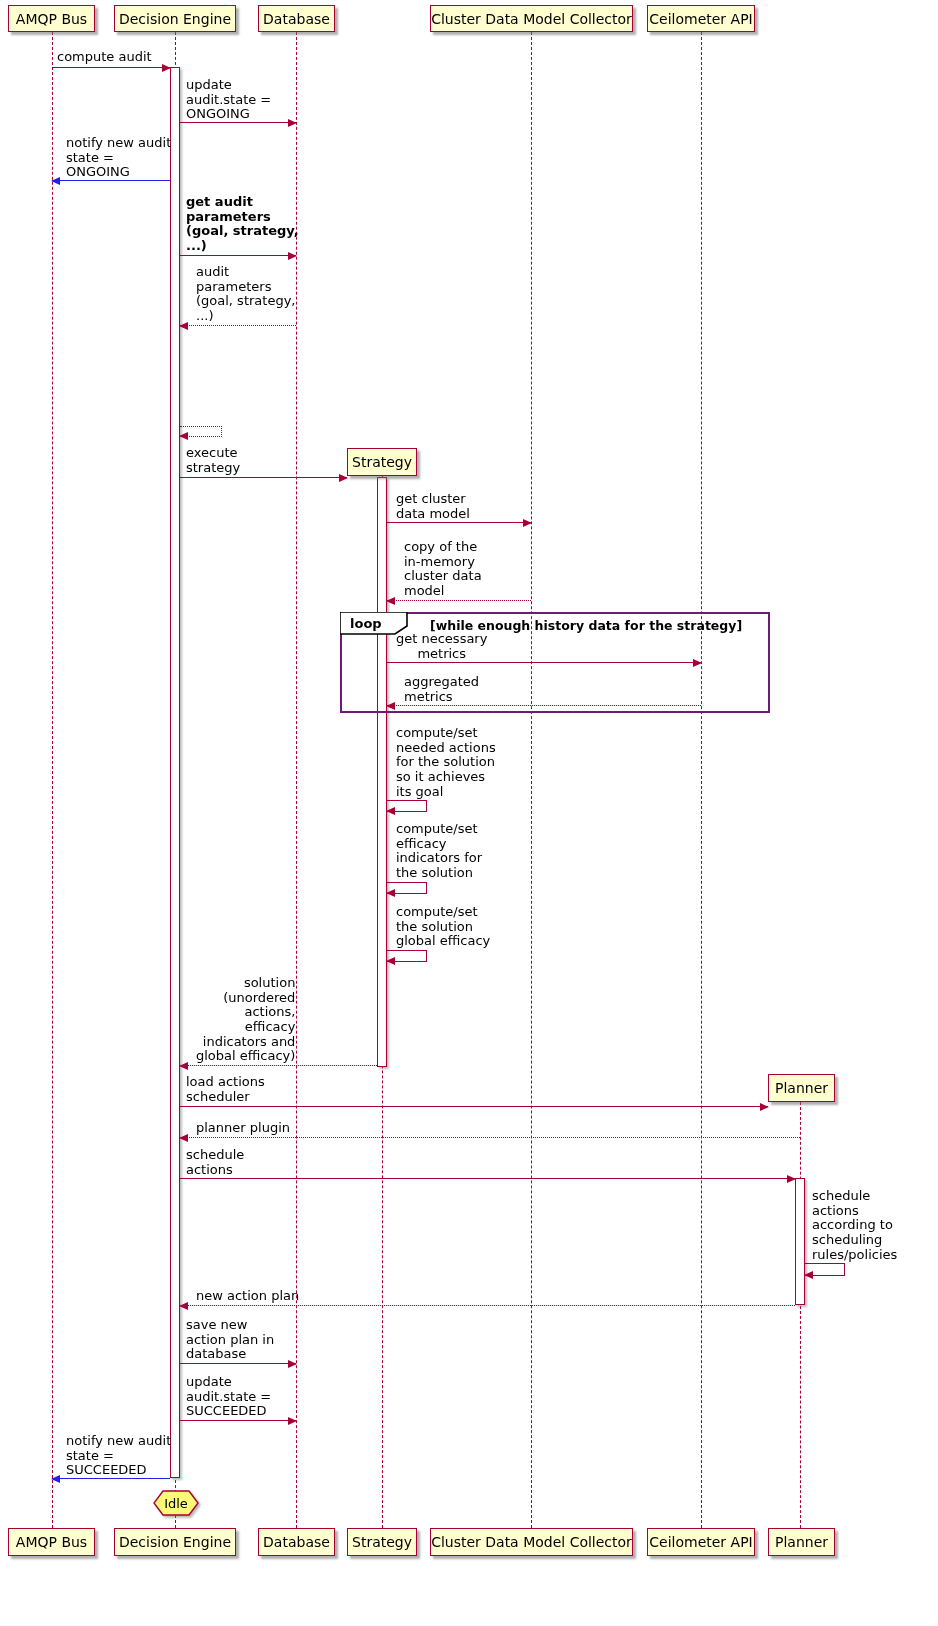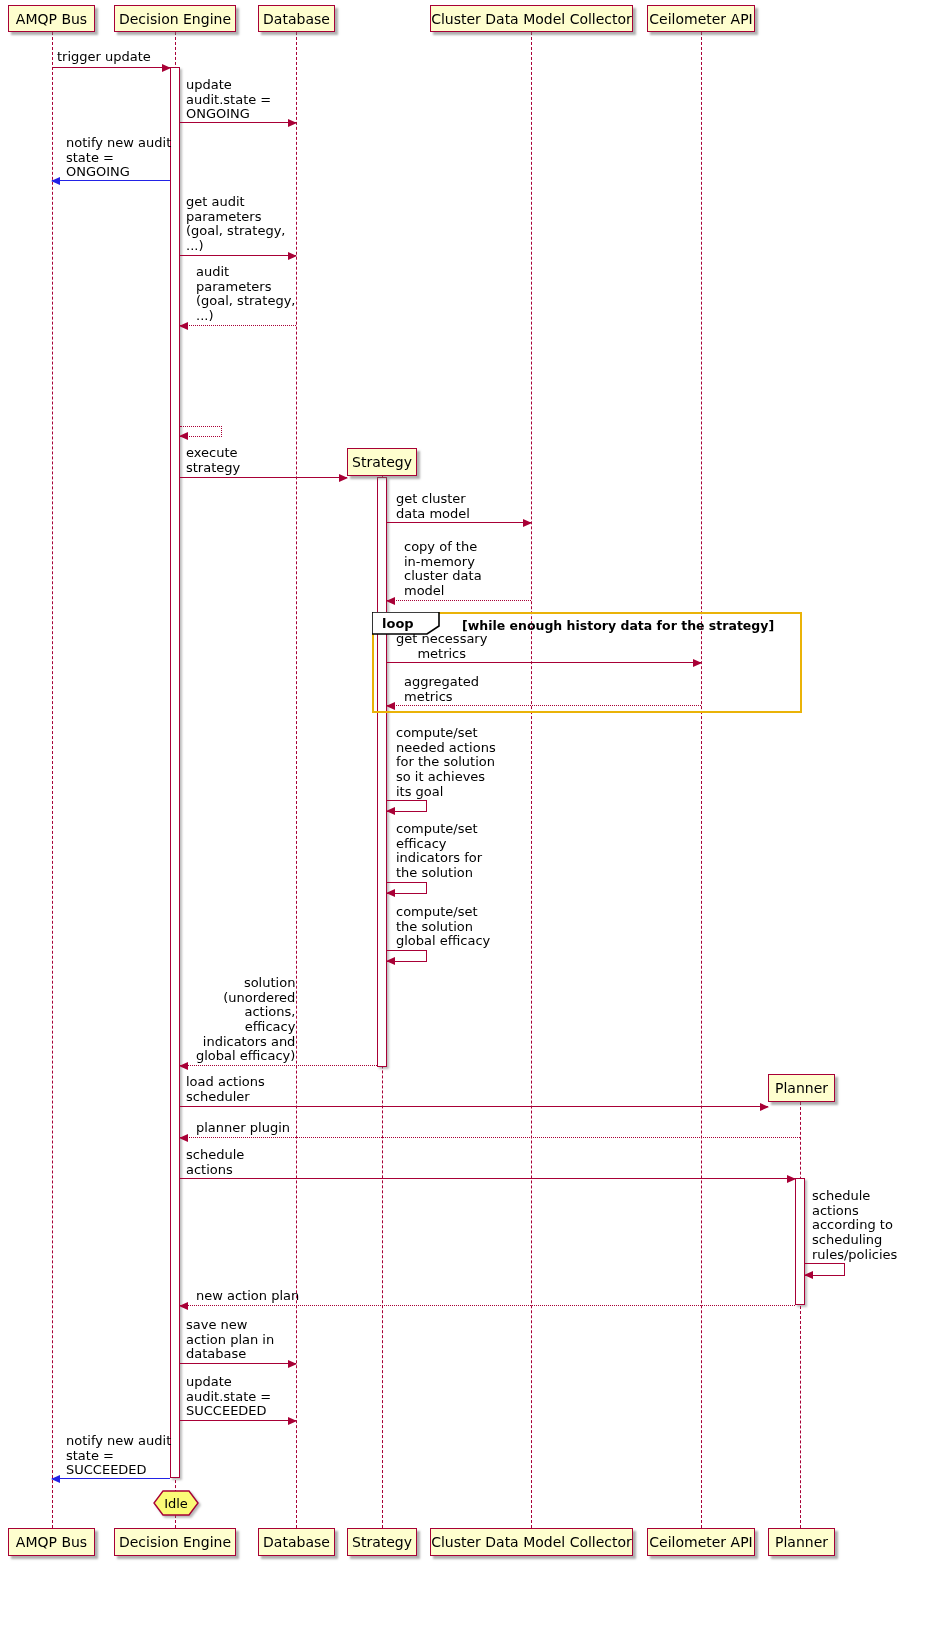--- a/index.html
+++ b/index.html
@@ -30,21 +30,21 @@
   .arrow.blue .head.l { border-right-color:#2222E6; }
   .selfmsg {
     position:absolute; border:1px solid #A80036; border-left:none; box-sizing:border-box;
   }
   .selfmsg.dotted { border-style:dotted; border-left:none; }
   .selfmsg .shead {
     position:absolute; left:-1px; bottom:-4px; width:0; height:0;
     border-top:4px solid transparent; border-bottom:4px solid transparent;
     border-right:9px solid #A80036;
   }
-  .loop-frame { position:absolute; border:2px solid #eab308; box-sizing:border-box;margin-left:32px; }
+  .loop-frame { position:absolute; border:2px solid #701a75; box-sizing:border-box; }
   .loop-tab { position:absolute; left:-2px; top:-2px; }
   .loop-keyword {
     position:absolute; left:8px; top:2px; font-size:13px; font-weight:bold;
   }
   .loop-cond { position:absolute; left:88px; top:4px; font-size:12.5px; font-weight:bold; white-space:nowrap;text-align:center; }
   .hex-wrap { position:absolute; filter:drop-shadow(2px 2px 1px rgba(110,110,110,.5)); }
   .hex-label {
     position:absolute; left:0; top:0; width:100%; height:100%;
     display:flex; align-items:center; justify-content:center; font-size:13px;
   }
@@ -91,40 +91,40 @@
   <div class="pbox" style="left:647px; top:1528px; width:108px; height:28px;">Ceilometer API</div>
   <div class="pbox" style="left:768px; top:1528px; width:67px; height:28px;">Planner</div>
 
   <div class="hex-wrap" style="left:153px; top:1490px; width:46px; height:26px;">
     <svg width="46" height="26" viewBox="0 0 46 26">
       <polygon points="10,1 36,1 45,13 36,25 10,25 1,13" fill="#FBFB77" stroke="#A80036" stroke-width="1.4"></polygon>
     </svg>
     <span class="hex-label">Idle</span>
   </div>
 
-  <div class="msg-label" style="left:57px; top:50px;">trigger update</div>
+  <div class="msg-label" style="left:57px; top:50px;">compute audit</div>
   <div class="arrow" style="left:52px; top:67px; width:118px;">
       <i class="head r"></i>
     </div>
 
   <div class="msg-label" style="left:186px; top:78px;">update
 audit.state =
 ONGOING</div>
   <div class="arrow" style="left:180px; top:122px; width:116px;">
       <i class="head r"></i>
     </div>
 
   <div class="msg-label" style="left:66px; top:136px;">notify new audit
 state =
 ONGOING</div>
   <div class="arrow blue" style="left:52px; top:180px; width:118px;">
       <i class="head l"></i>
     </div>
 
-  <div class="msg-label" style="left:186px; top:195px;">get audit
+  <div class="msg-label" style="left:186px; top:195px;font-weight:bold;">get audit
 parameters
 (goal, strategy,
 ...)</div>
   <div class="arrow" style="left:180px; top:255px; width:116px;">
       <i class="head r"></i>
     </div>
 
   <div class="msg-label" style="left:196px; top:265px;">audit
 parameters
 (goal, strategy,

